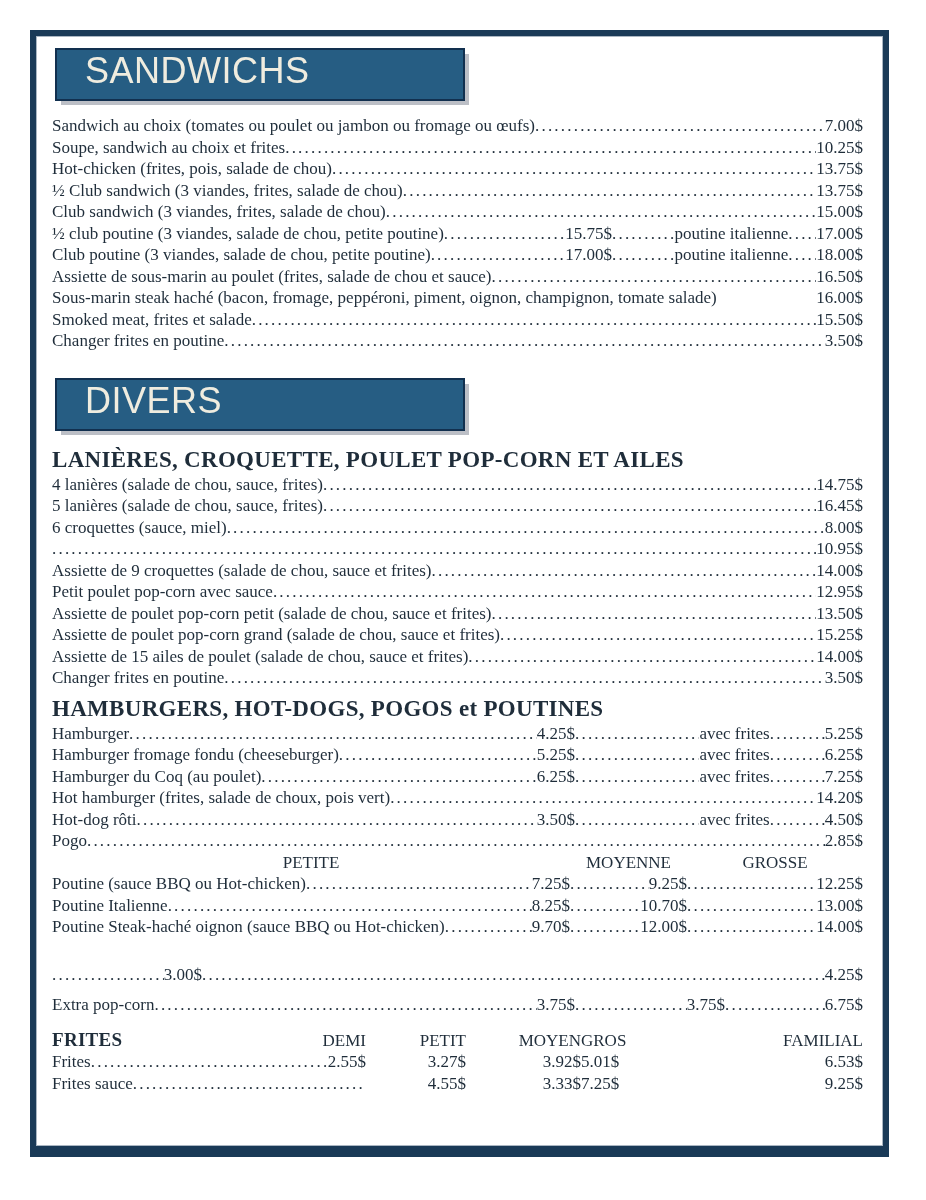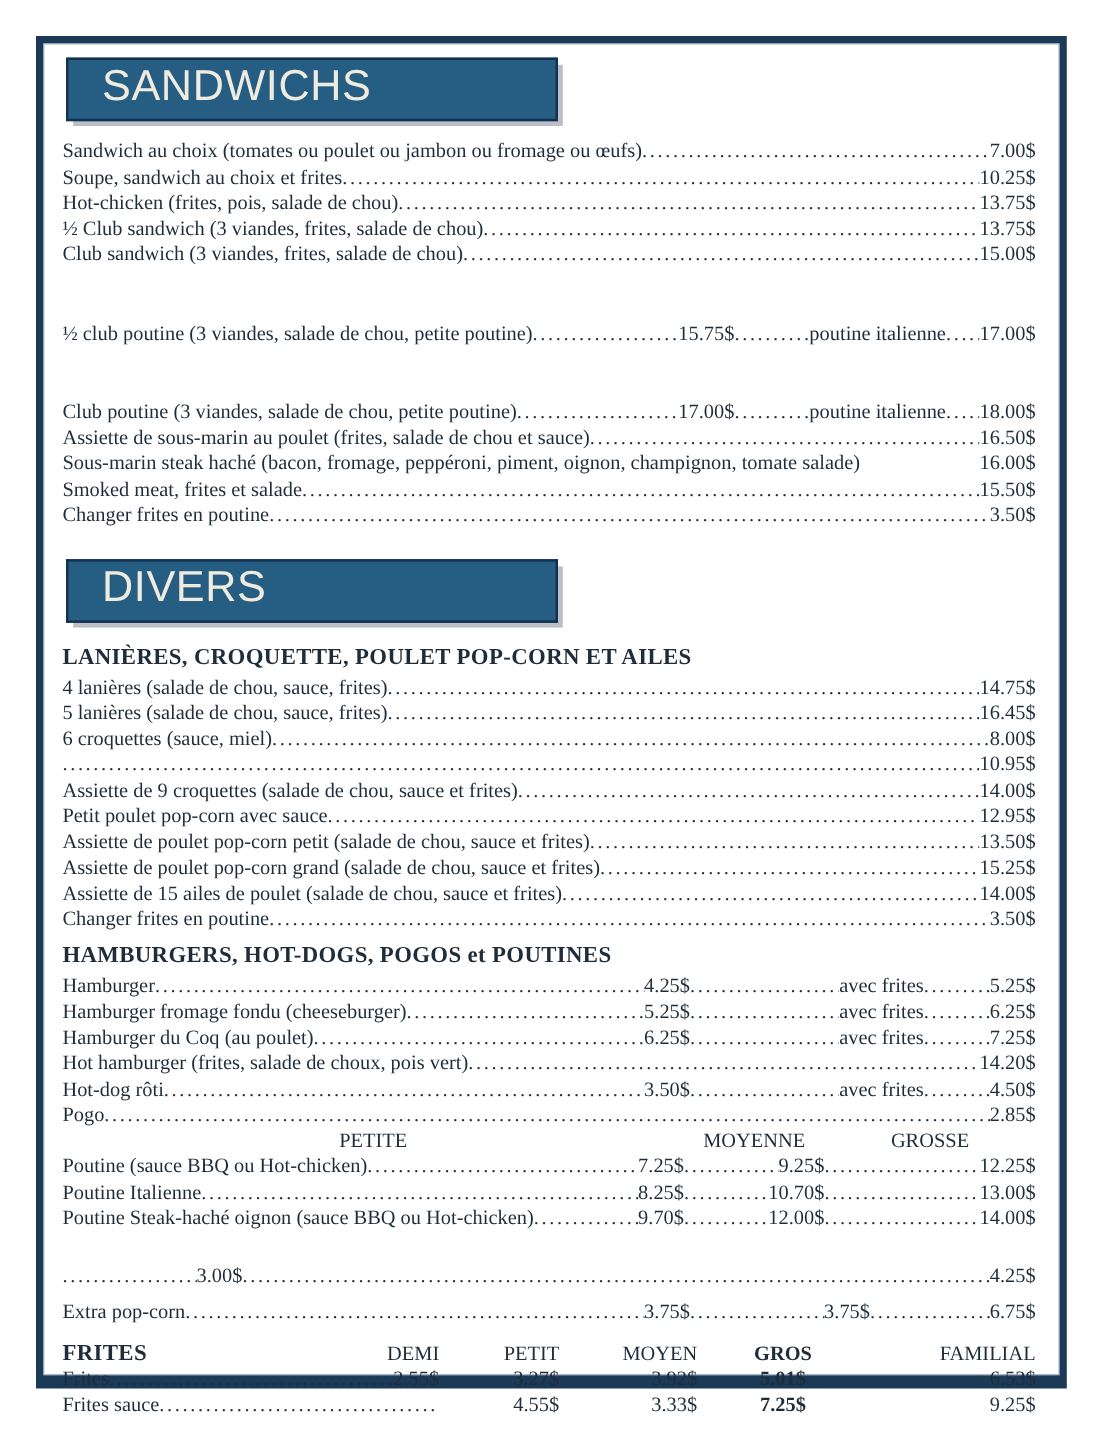--- a/index.html
+++ b/index.html
@@ -27,58 +27,58 @@
     padding:0 0 4px 28px;
   }
   .banner .banner-text {
     font-family:"Liberation Sans", sans-serif;
     font-size:36px; font-weight:400; letter-spacing:0.5px;
     color:#efecdf;
   }
   .banner.second { margin-top:26px; }
 
   .sect-h {
-    font-size:19px; font-weight:bold; letter-spacing:0.3px;
+    font-size:23px; font-weight:bold; letter-spacing:0.3px;
     line-height:24px; margin-top:17px; margin-bottom:2px;
   }
   .sect-h.h2 { margin-top:8px; }
 
   .mrow {
     display:flex; align-items:baseline;
     line-height:21.5px; font-size:17px;
   }
   .nm, .pr, .hdr { white-space:nowrap; }
   .sp { flex:1 1 0; }
   .dots { flex:1 1 0; overflow:hidden; white-space:nowrap; min-width:6px; }
   .dots::after {
     content:"........................................................................................................................................................................................................................................................";
     letter-spacing:2.2px;
   }
   .ds28 { flex:0 0 28px; min-width:28px; }
   .ds55 { flex:0 0 55px; min-width:55px; }
 
   .flexc { display:flex; align-items:baseline; overflow:hidden; }
-  .cell560 { flex:0 0 560px;margin-top:44px; }
+  .cell560 { flex:0 0 560px; }
   .cell523 { flex:0 0 523px; }
 
   .pcell1 { flex:0 0 518px; }
   .pcell2 { flex:0 0 117px; }
   .pcell3 { flex:1 1 0; }
   .right  { text-align:center; }
 
   .ecell2 { flex:0 0 150px;align-items:flex-end; }
 
   .extras-gap { margin-top:26px; }
   .extra2 { margin-top:9px; }
 
   .frites-block { margin-top:13px; }
   .fcell1 { flex:1 1 0; }
   .fc2 { flex:0 0 100px; text-align:right; white-space:nowrap; }
   .fc3 { flex:0 0 115px; text-align:right; white-space:nowrap; }
-  .fc4 { flex:0 0 143px; text-align:center; white-space:nowrap;font-weight:bold; }
+  .fc4 { flex:0 0 143px; text-align:left; white-space:nowrap; }
   .fc5 { flex:0 0 139px; text-align:right; white-space:nowrap; }
   .frites-title { font-size:19px; font-weight:bold; letter-spacing:0.3px; }
 </style>
 </head>
 <body>
 
 <div class="frame">
   <div class="content">
 
     <div class="banner">

